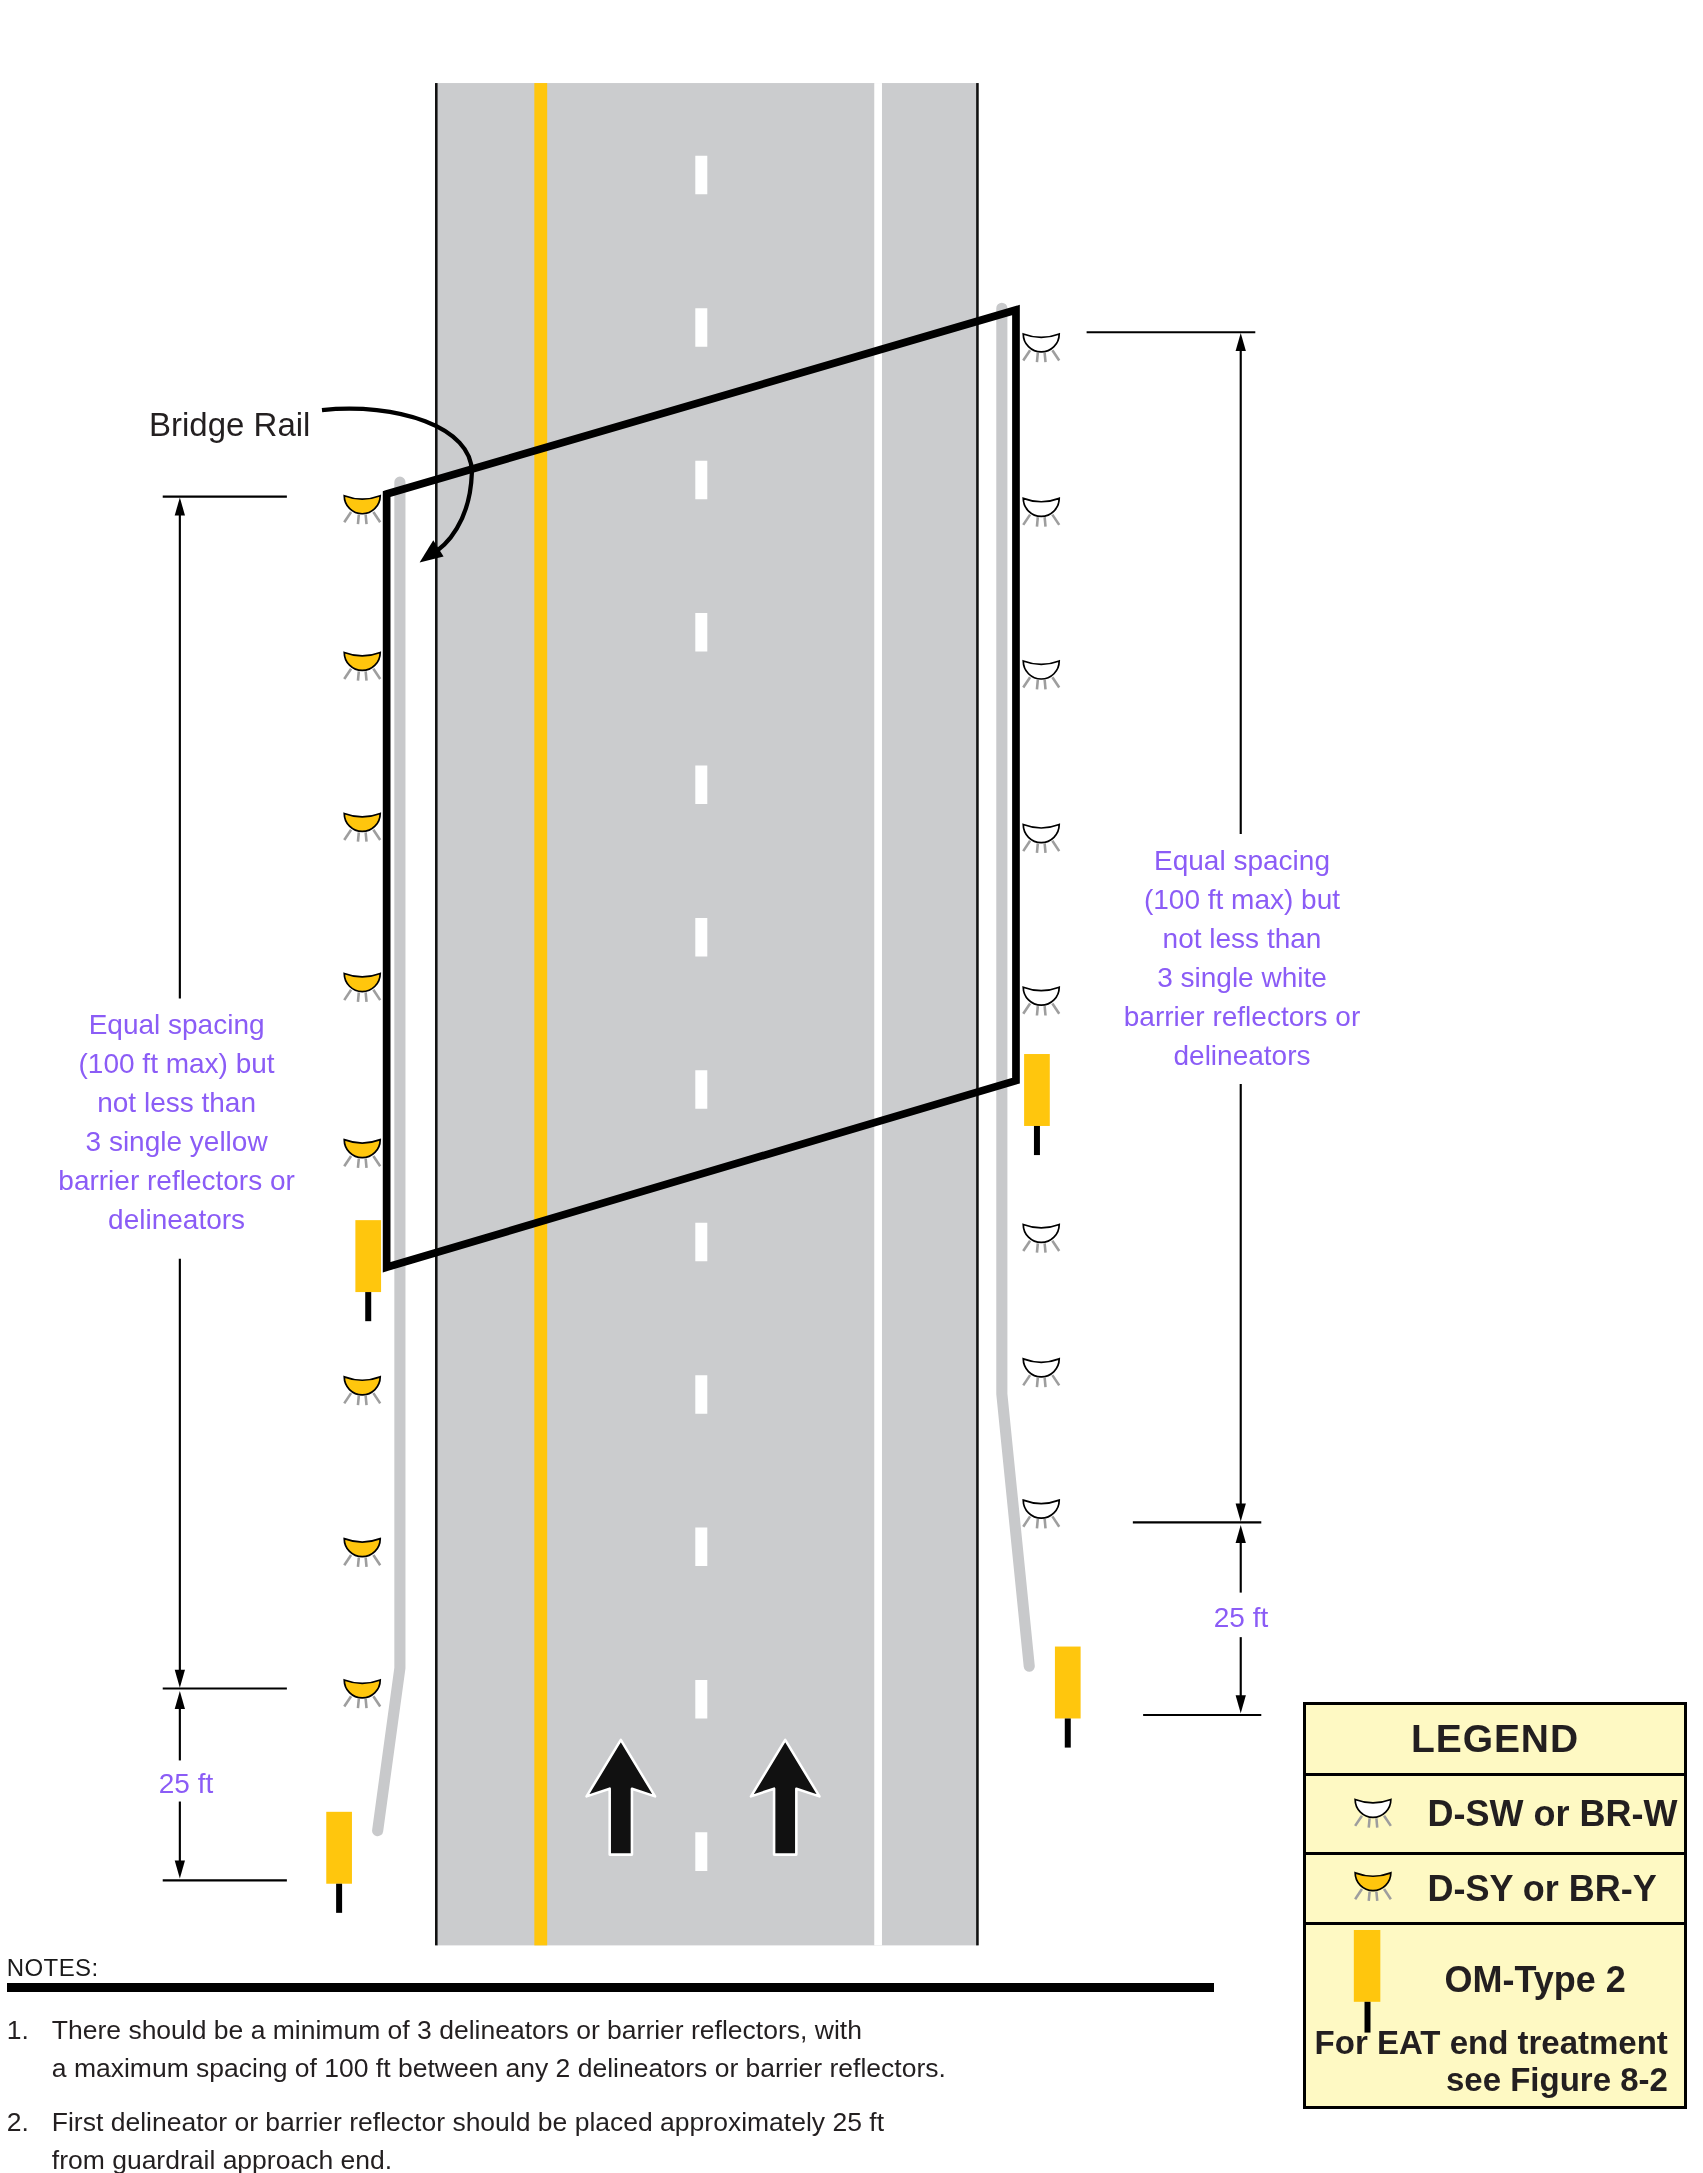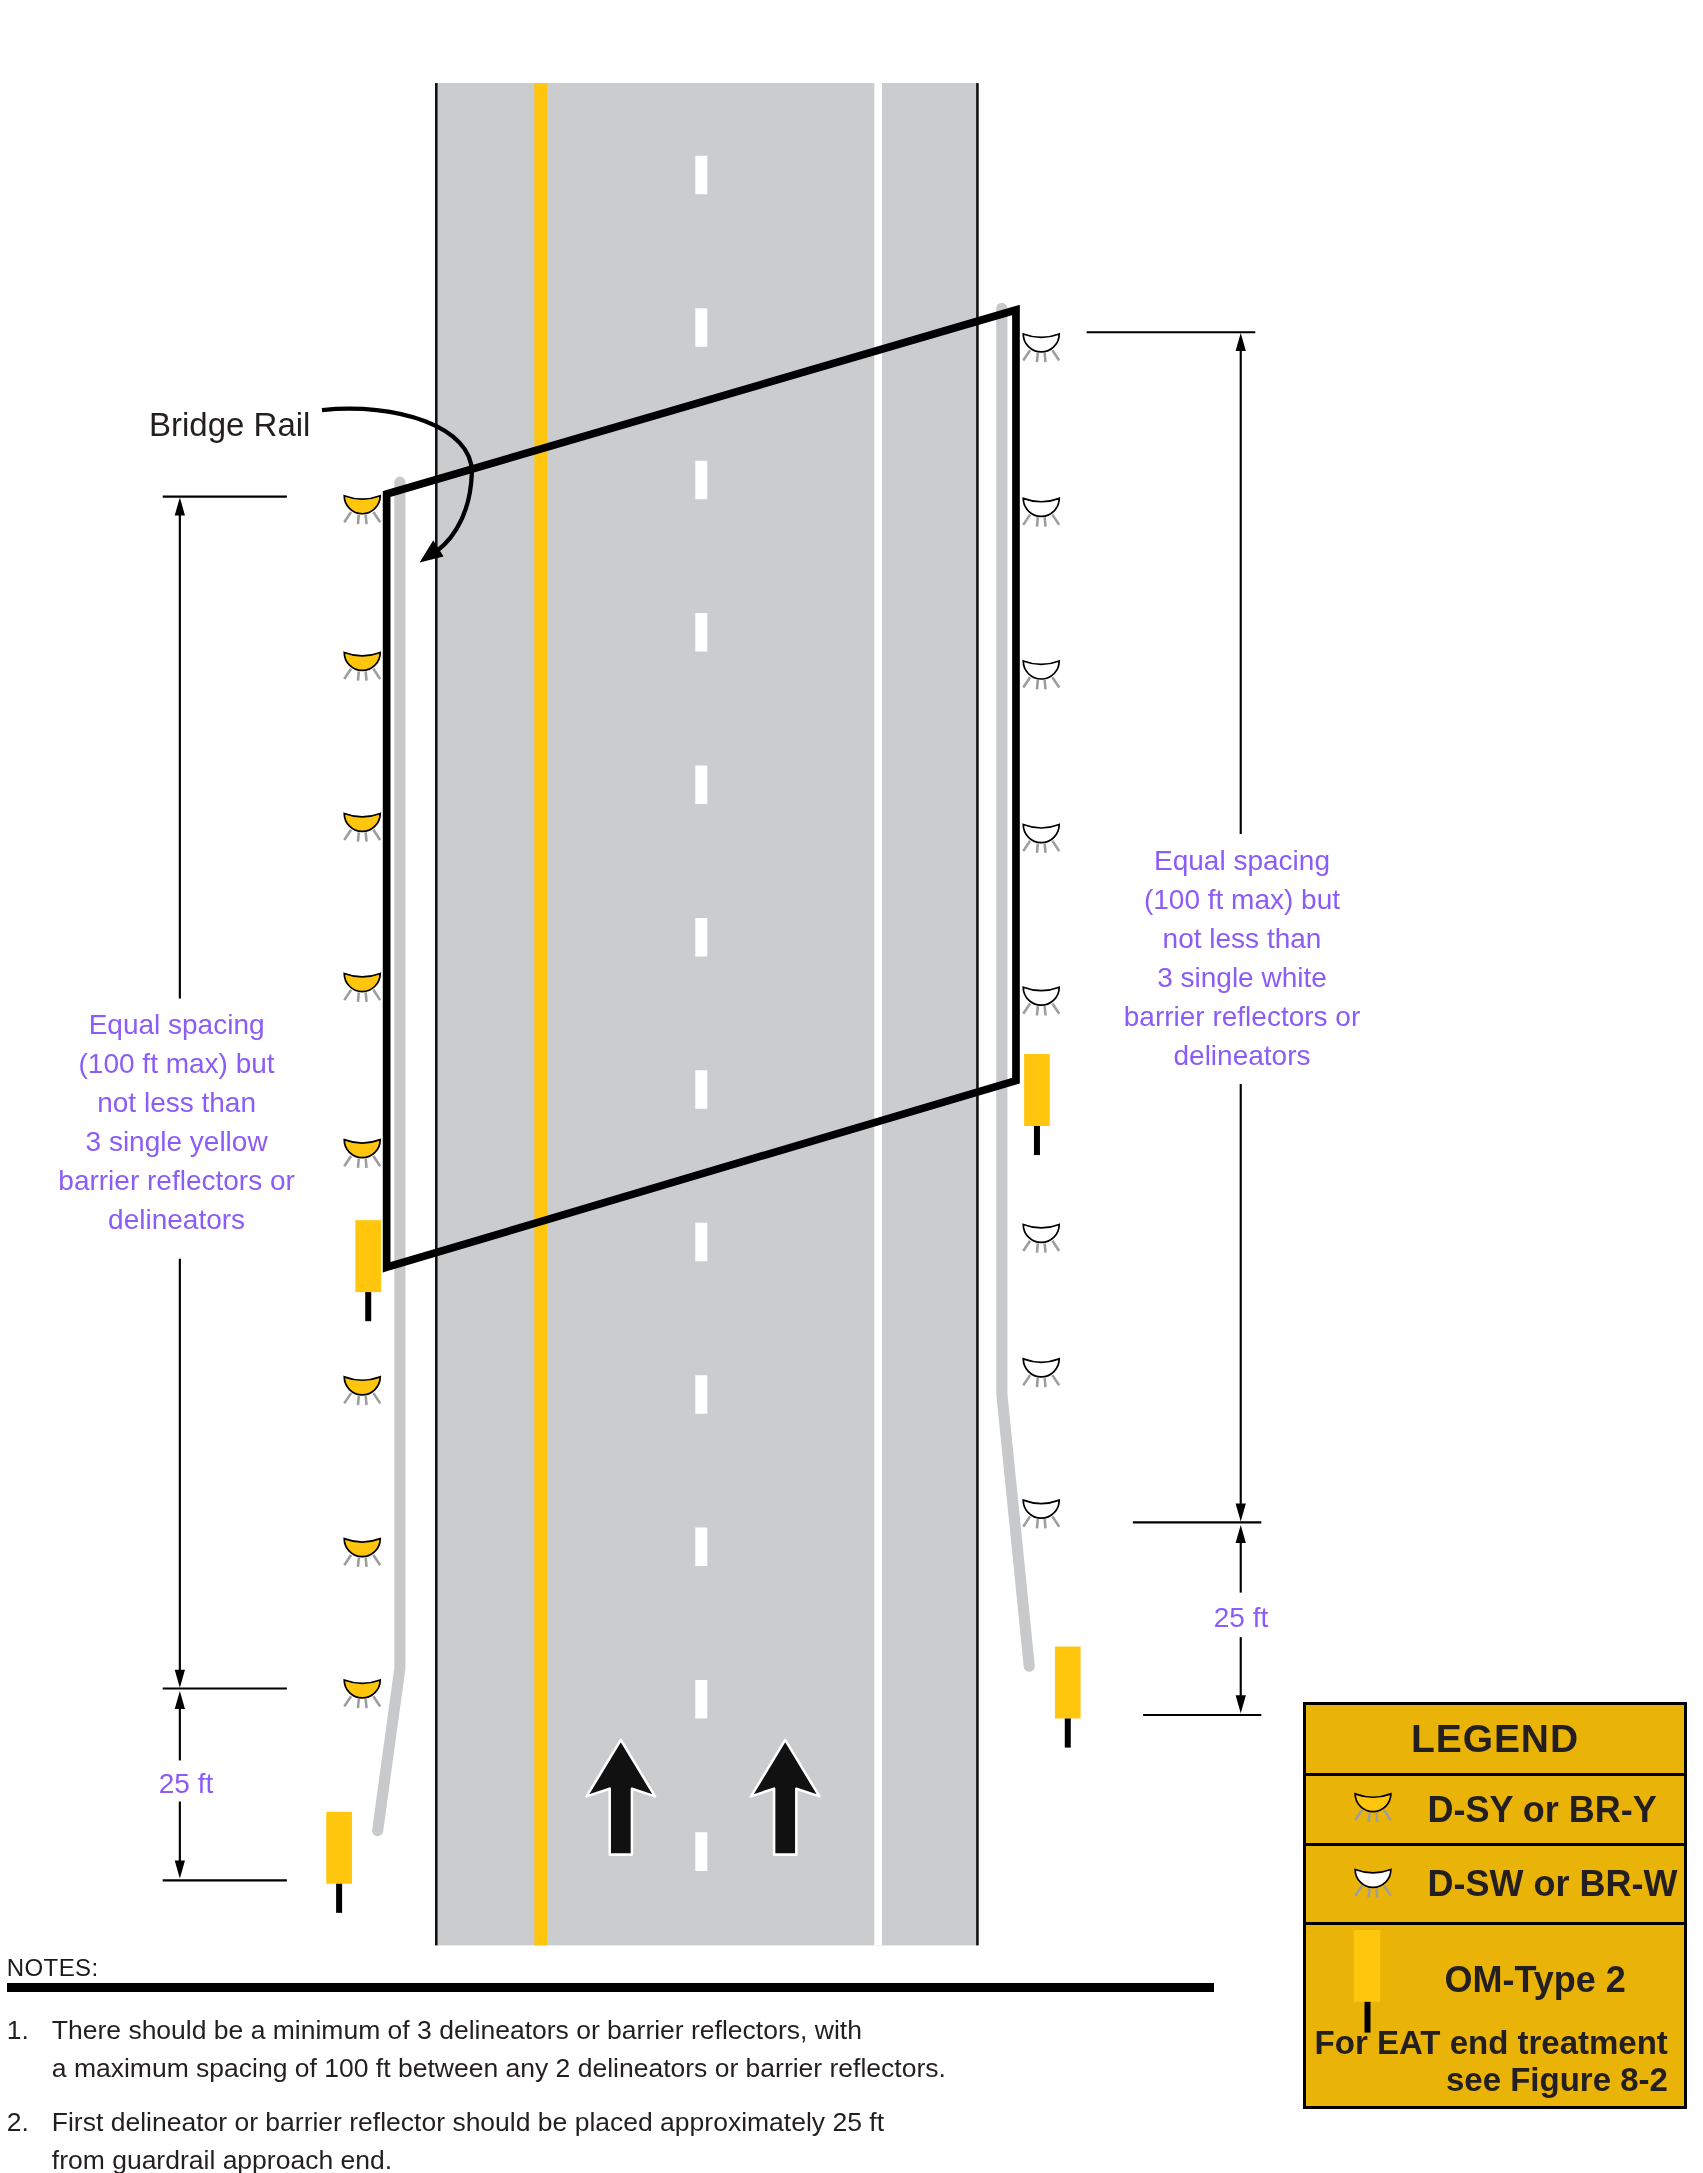--- a/index.html
+++ b/index.html
@@ -21,21 +21,21 @@
   #notes{position:absolute;left:6.8px;top:1954px;width:1224px;}
   #notes-heading{font-size:24px;font-weight:normal;letter-spacing:0.4px;}
   #notes-underline{position:absolute;left:0;top:29px;width:1207px;height:9.4px;background:#000;}
   .note-item{position:absolute;left:0;display:flex;font-size:26.5px;line-height:38px;color:#231f20;}
   .note-num{width:45px;flex:0 0 45px;}
   #note-1{top:57px;}
   #note-2{top:149px;}
   
   #legend{
     position:absolute;left:1303px;top:1702px;width:384px;height:407px;
-    border:3.4px solid #000;box-sizing:border-box;background:#eab308;
+    border:3.4px solid #000;box-sizing:border-box;background:#fef9c3;
   }
   .legend-row{box-sizing:border-box;display:flex;align-items:center;border-bottom:3.4px solid #000;}
   #legend-title-row{height:71px;justify-content:center;}
   #legend-title{font-size:39px;font-weight:bold;letter-spacing:0.9px;color:#231f20;}
   .legend-sym{margin-left:33px;flex:0 0 68px;}
   .legend-label{font-size:36px;font-weight:bold;color:#231f20;margin-left:20.5px;white-space:nowrap;}
   #legend-row-dsw{height:79px;}
   #legend-row-dsy{height:70px;}
   #legend-row-om{position:relative;height:174px;border-bottom:none;display:block;text-align:right;}
   #legend-om-sym{position:absolute;left:45px;top:5.1px;}
@@ -185,31 +185,31 @@
       <div class="note-num">2.</div>
       <div class="txt-lines" style="white-space:pre-line">First delineator or barrier reflector should be placed approximately 25 ft
 from guardrail approach end.</div>
     </div>
   </div>
 
   <div id="legend">
     <div class="legend-row" id="legend-title-row">
       <div id="legend-title">LEGEND</div>
     </div>
+    <div class="legend-row" id="legend-row-dsw">
+      <svg class="legend-sym" width="68" height="50" viewBox="0 0 80 58">
+        <use href="#sym-del" x="40" y="12" fill="#fff"></use>
+      </svg>
+      <div class="legend-label">D-SW or BR-W</div>
+    </div>
     <div class="legend-row" id="legend-row-dsy">
       <svg class="legend-sym" width="68" height="50" viewBox="0 0 80 58">
         <use href="#sym-del" x="40" y="10" fill="var(--yellow)"></use>
       </svg>
       <div class="legend-label">D-SY or BR-Y</div>
-    </div>
-    <div class="legend-row" id="legend-row-dsw">
-      <svg class="legend-sym" width="68" height="50" viewBox="0 0 80 58">
-        <use href="#sym-del" x="40" y="12" fill="#fff"></use>
-      </svg>
-      <div class="legend-label">D-SW or BR-W</div>
     </div>
     <div class="legend-row" id="legend-row-om">
       <svg id="legend-om-sym" width="33" height="106" viewBox="0 0 38 124">
         <rect x="3" y="0" width="31" height="84" fill="var(--yellow)"></rect>
         <line x1="19" y1="84" x2="19" y2="120" stroke="#000" stroke-width="7"></line>
       </svg>
       <div class="legend-label" id="legend-om-label">OM-Type 2</div>
       <div id="legend-footnote">For  EAT end treatment
 see Figure 8-2</div>
     </div>

